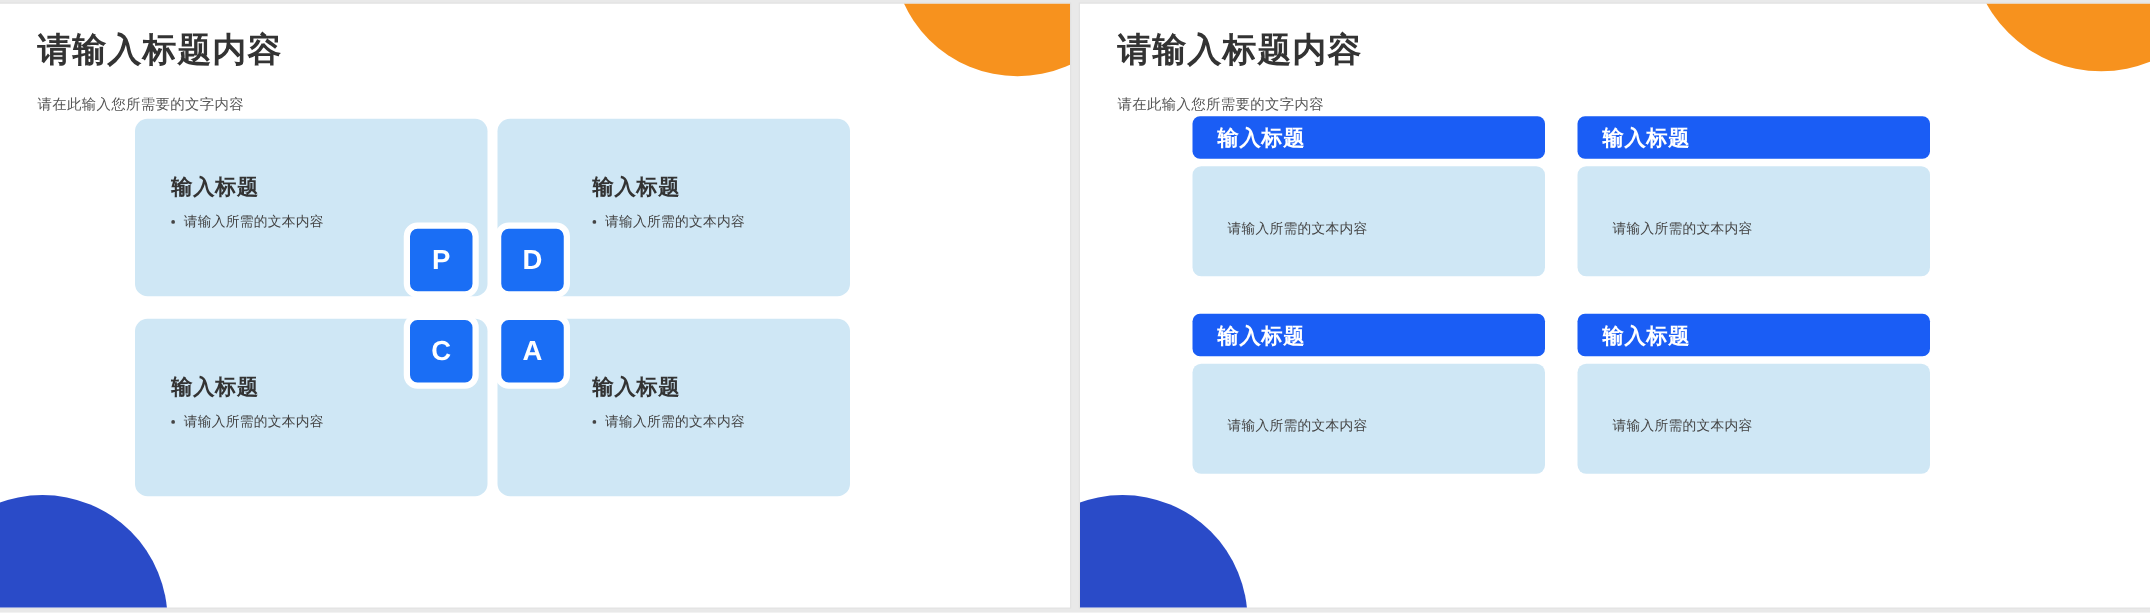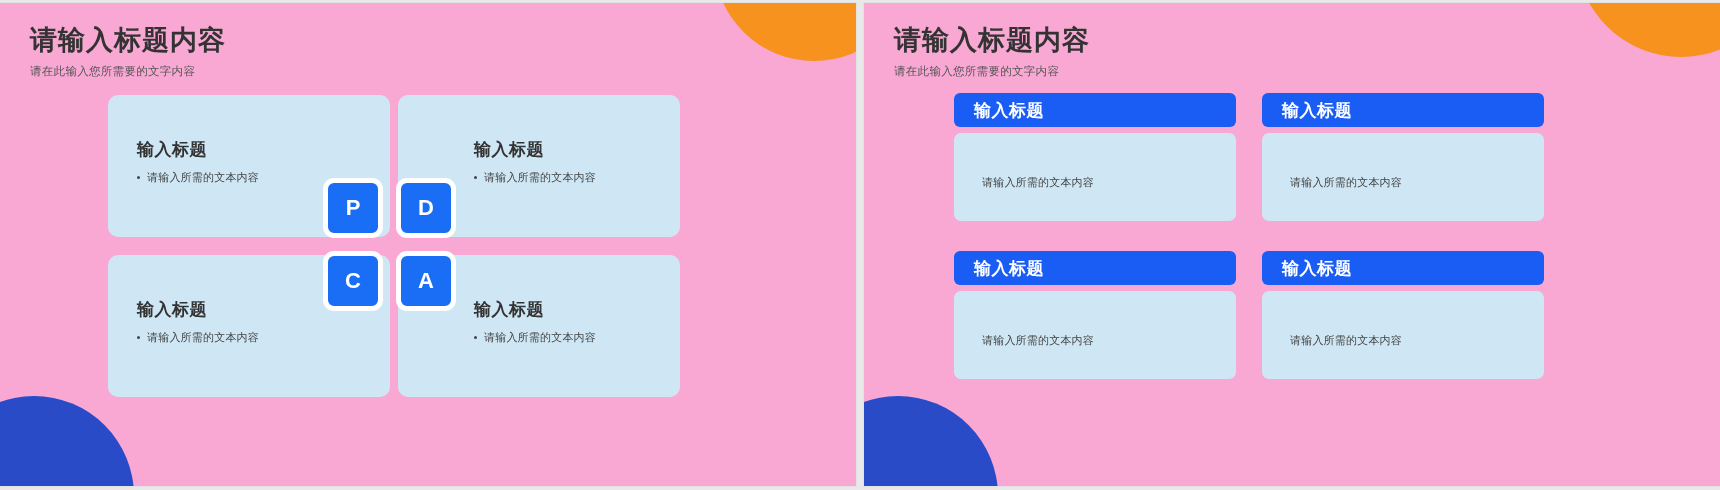--- a/index.html
+++ b/index.html
@@ -19,21 +19,21 @@
     height: 490px;
     display: flex;
     gap: 8px;
     background: #e9e9e9;
   }
   .slide {
     position: relative;
     width: 856px;
     height: 483px;
     margin-top: 3px;
-    background: #f9a8d4;
+    background: #ffffff;
     overflow: hidden;
     box-shadow: 0 0 0 1px #e2e2e2;
   }
   .slide-left { margin-left: 0; }
   .slide-right { margin-left: 0; }
 
   
   .blob-orange {
     position: absolute;
     top: -92px;
@@ -68,21 +68,21 @@
     font-size: 27px;
     font-weight: bold;
     color: #333333;
     letter-spacing: 1px;
     line-height: 1.15;
     margin: 0;
   }
   .subtitle {
     font-size: 11.5px;
     color: #555555;
-    margin-top: 8px;
+    margin-top: 20px;
     letter-spacing: 0.3px;
     font-family: Liberation Serif, serif;
   }
 
   
   .pdca-wrap {
     position: absolute;
     left: 108px;
     top: 92px;
     width: 676px;

